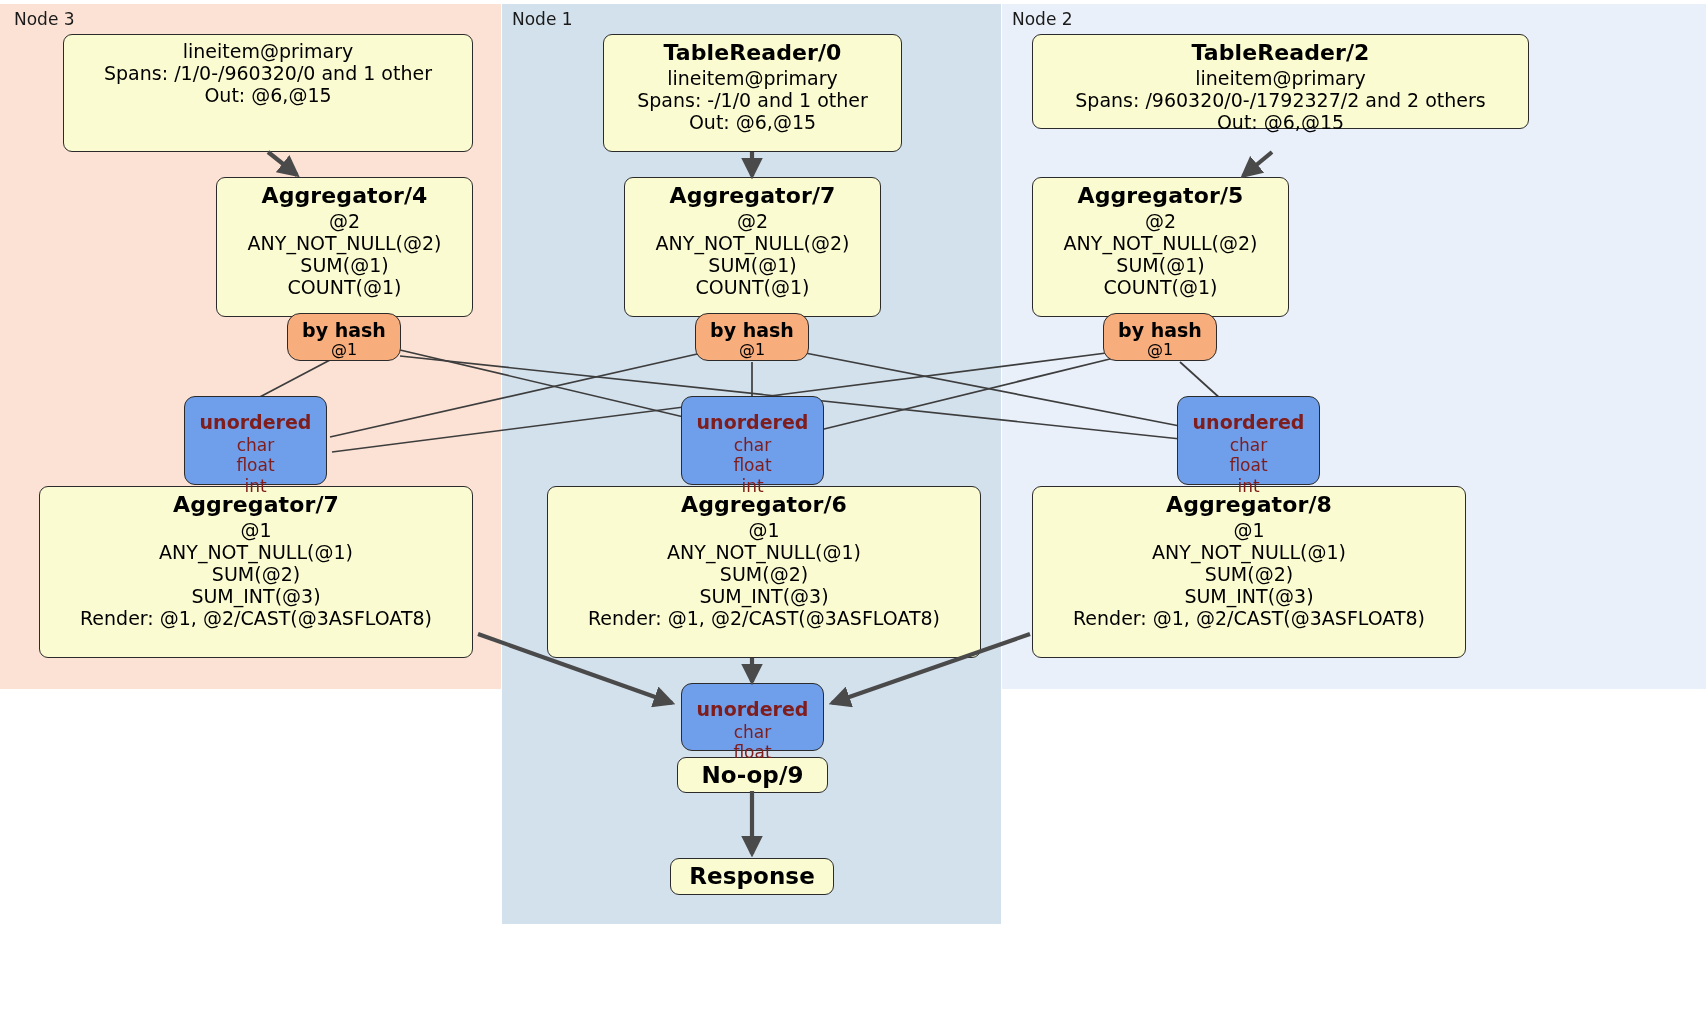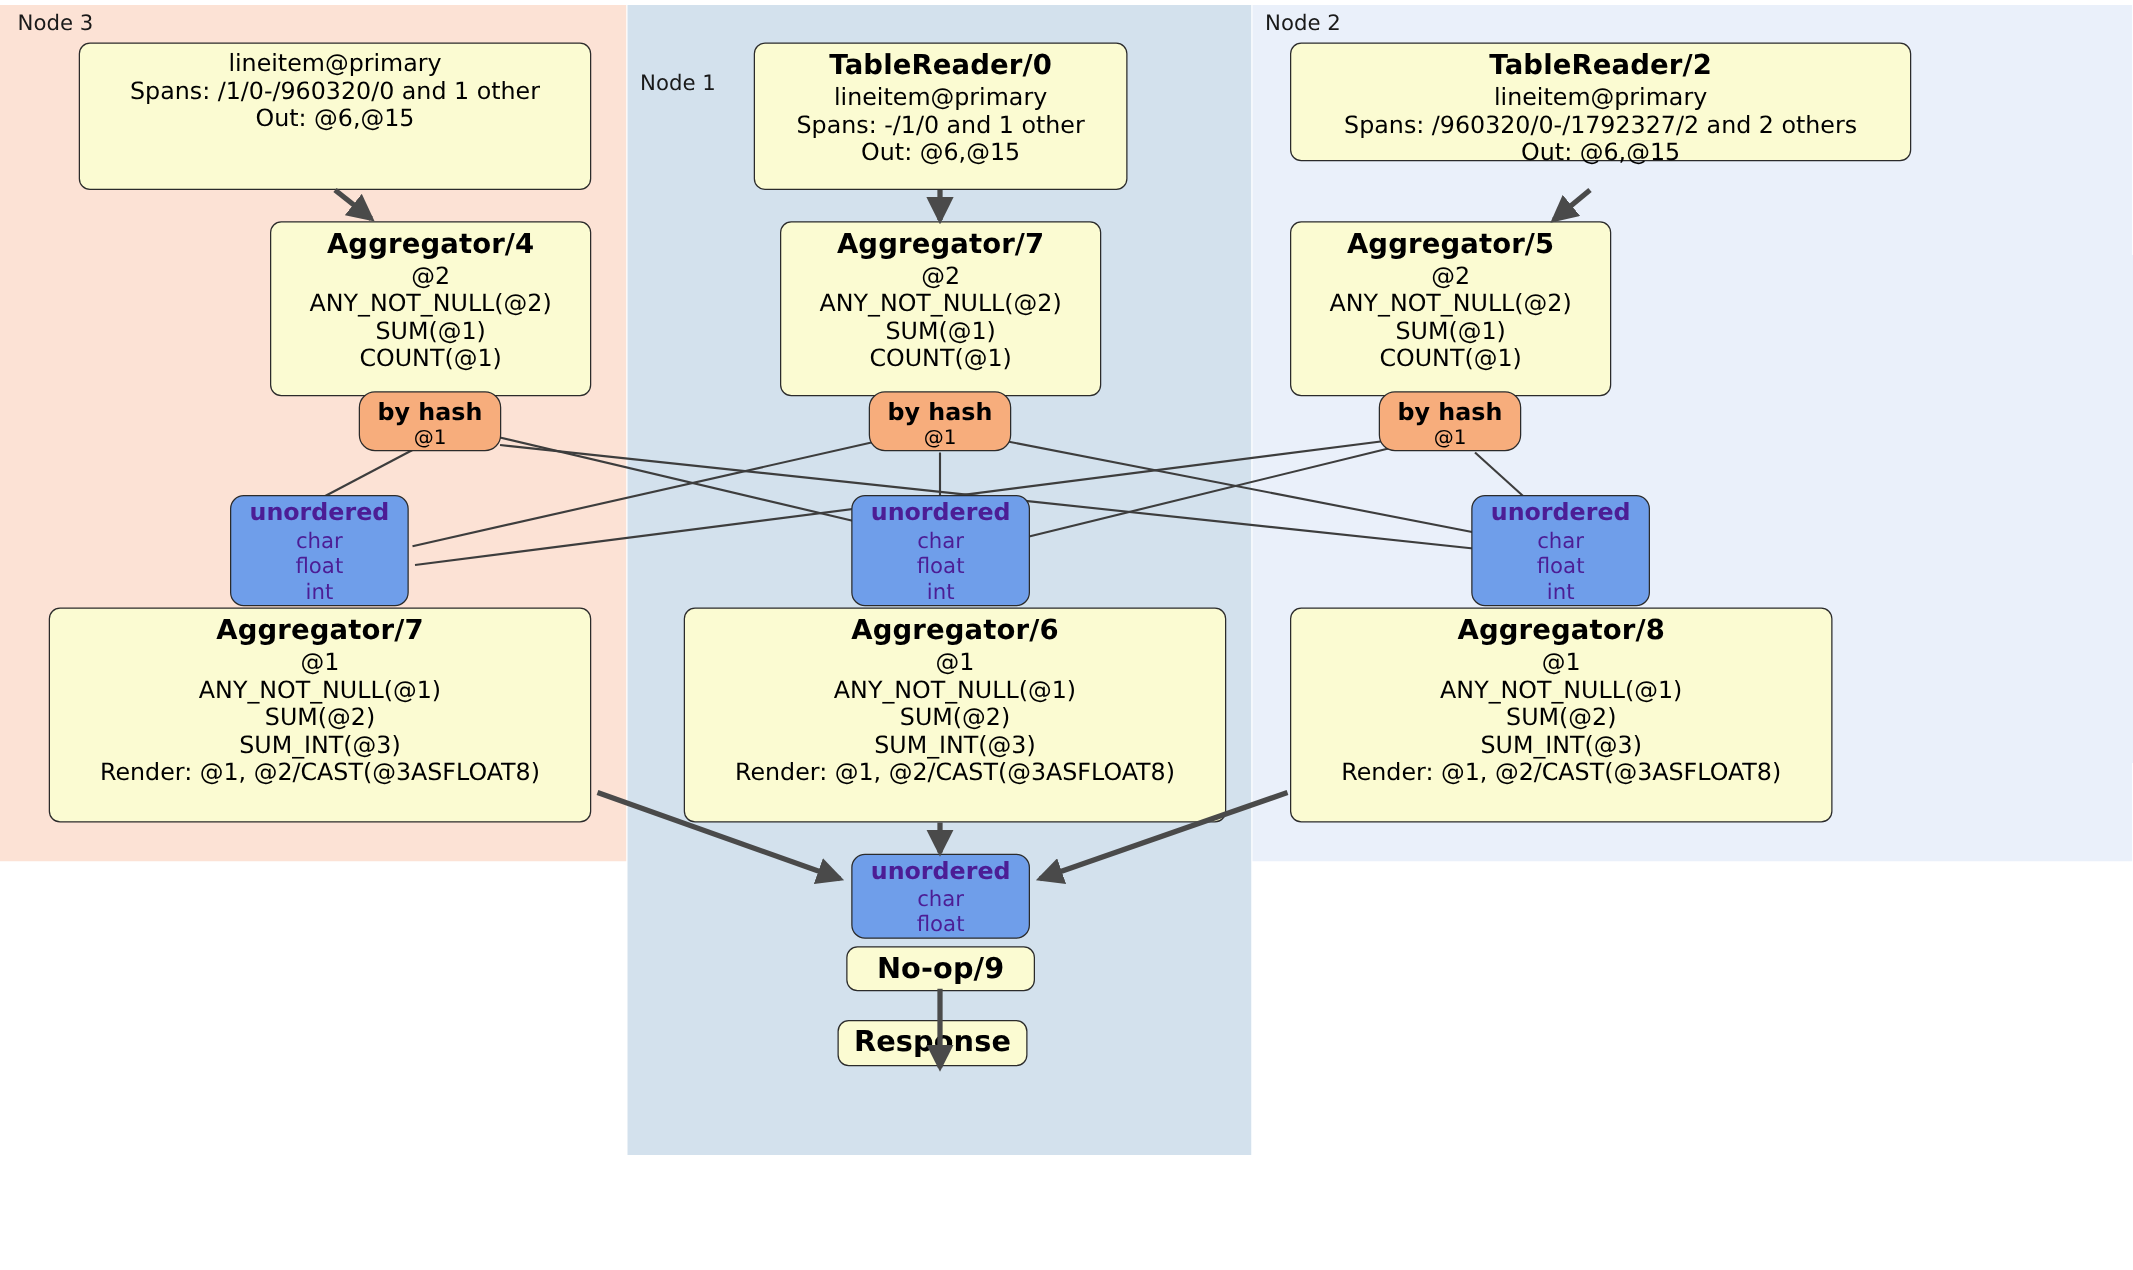--- a/index.html
+++ b/index.html
@@ -81,24 +81,24 @@
   .router .ln{font-size:16px;display:block;}
 
   
   .sync{
     position:absolute;
     box-sizing:border-box;
     background:#6f9eea;
     border:1.6px solid #2b2b2b;
     border-radius:11px;
     text-align:center;
-    padding:2px 12px 7px 12px;
+    padding:14px 12px 7px 12px;
     line-height:1.2;
     z-index:8;
-    color:#4c1d95;
+    color:#7f1d1d;
   }
   .sync .ttl{font-weight:bold;font-size:19px;display:block;margin-bottom:1px;}
   .sync .ln{font-size:17px;display:block;}
 
   
   #edges-thin, #edges-thick{
     position:absolute;
     left:0;top:0;
     width:1706px;height:1016px;
     pointer-events:none;
@@ -110,21 +110,21 @@
 </style>
 </head>
 <body>
 
 <div id="stage">
 
   <div class="panel" style="left:0px;top:4px;width:501px;height:685px;background:#fce2d5;"></div>
   <div class="panel-label" style="left:14px;top:11px;">Node 3</div>
 
   <div class="panel" style="left:502px;top:4px;width:499px;height:920px;background:#d3e1ed;"></div>
-  <div class="panel-label" style="left:512px;top:11px;margin-top:48px;">Node 1</div>
+  <div class="panel-label" style="left:512px;top:11px;">Node 1</div>
 
   <div class="panel" style="left:1002px;top:4px;width:704px;height:685px;background:#eaf0fa;"></div>
   <div class="panel-label" style="left:1012px;top:11px;">Node 2</div>
 
   <svg id="edges-thin" viewBox="0 0 1706 1016">
 
     <path class="e-thin" d="M 330,360 L 256,399"></path>
     <path class="e-thin" d="M 400,350 L 688,418"></path>
     <path class="e-thin" d="M 400,356 L 1190,440"></path>
 
@@ -269,17 +269,17 @@
   <div class="sync" style="left:681px;top:683px;width:143px;height:68px;">
     <span class="ttl">unordered</span>
     <span class="ln">char</span>
     <span class="ln">float</span>
   </div>
 
   <div class="proc compact" style="left:677px;top:757px;width:151px;height:36px;">
     <span class="ttl">No-op/9</span>
   </div>
 
-  <div class="proc compact" style="left:670px;top:816px;width:152px;height:37px;">
+  <div class="proc compact" style="left:670px;top:858px;width:164px;height:37px;">
     <span class="ttl">Response</span>
   </div>
 
 </div>
 
 </body></html>

